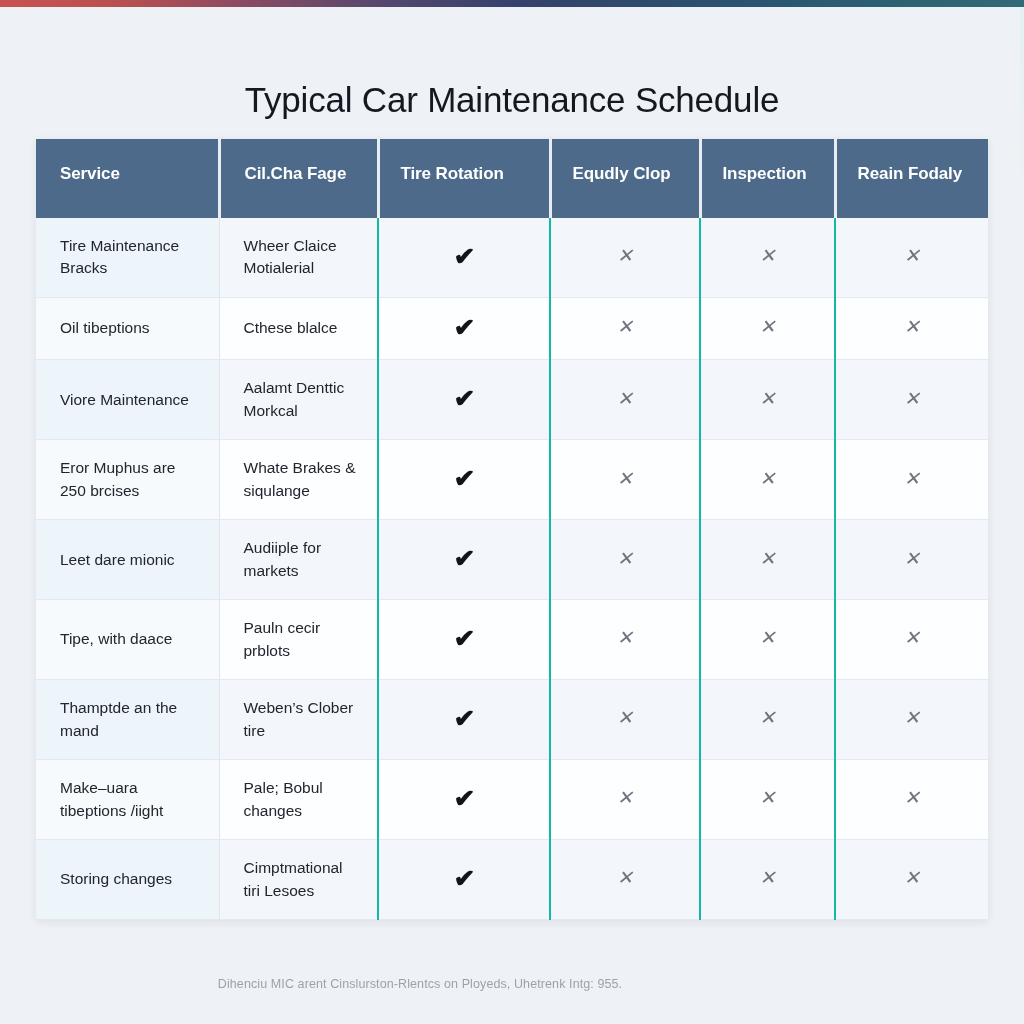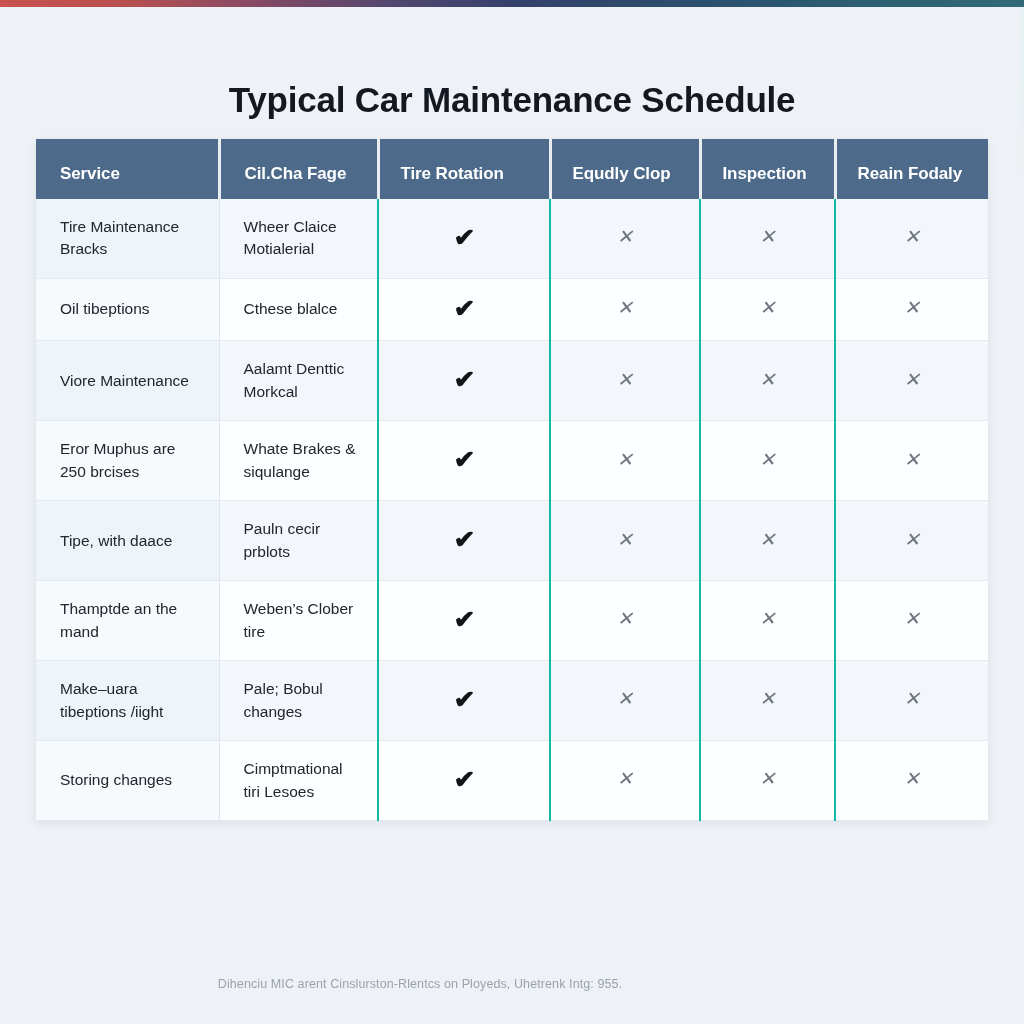--- a/index.html
+++ b/index.html
@@ -39,21 +39,21 @@
     background: linear-gradient(180deg, #e4f0f1 0%, #eef1f5 18%, #eef1f5 100%);
   }
 
   #page-title {
     position: absolute;
     top: 57px;
     left: 0;
     width: 1024px;
     text-align: center;
     font-size: 35px;
-    font-weight: bold;
+    font-weight: normal;
     color: #141820;
     letter-spacing: -0.2px;
   }
 
   #schedule-table {
     position: absolute;
     left: 36px;
     top: 139px;
     width: 952px;
     border-collapse: collapse;
@@ -67,21 +67,21 @@
   #schedule-table col.c3 { width: 150px; }
   #schedule-table col.c4 { width: 135px; }
   #schedule-table col.c5 { width: 153px; }
 
   #schedule-table thead th {
     background: #4d6a8a;
     color: #ffffff;
     font-size: 17px;
     font-weight: bold;
     text-align: left;
-    padding: 25px 0 15px 24px;
+    padding: 25px 0 34px 24px;
     border-right: 3px solid #e9edf2;
     vertical-align: middle;
     white-space: nowrap;
     letter-spacing: -0.1px;
   }
   #schedule-table thead th:last-child { border-right: none; }
   #schedule-table thead th.mark-col { padding-left: 21px; }
 
   #schedule-table tbody td {
     font-size: 15.5px;
@@ -193,20 +193,28 @@
       </tr>
       <tr>
         <td class="svc">Eror Muphus are 250 brcises</td>
         <td>Whate Brakes &amp; siqulange</td>
         <td class="mark"><span class="mark-yes">✔</span></td>
         <td class="mark"><span class="mark-no">✕</span></td>
         <td class="mark"><span class="mark-no">✕</span></td>
         <td class="mark"><span class="mark-no">✕</span></td>
       </tr>
       <tr>
+        <td class="svc">Leet dare mionic</td>
+        <td>Audiiple for markets</td>
+        <td class="mark"><span class="mark-yes">✔</span></td>
+        <td class="mark"><span class="mark-no">✕</span></td>
+        <td class="mark"><span class="mark-no">✕</span></td>
+        <td class="mark"><span class="mark-no">✕</span></td>
+      </tr>
+      <tr>
         <td class="svc">Tipe, with daace</td>
         <td>Pauln cecir prblots</td>
         <td class="mark"><span class="mark-yes">✔</span></td>
         <td class="mark"><span class="mark-no">✕</span></td>
         <td class="mark"><span class="mark-no">✕</span></td>
         <td class="mark"><span class="mark-no">✕</span></td>
       </tr>
       <tr>
         <td class="svc">Thamptde an the mand</td>
         <td>Weben’s Clober tire</td>

